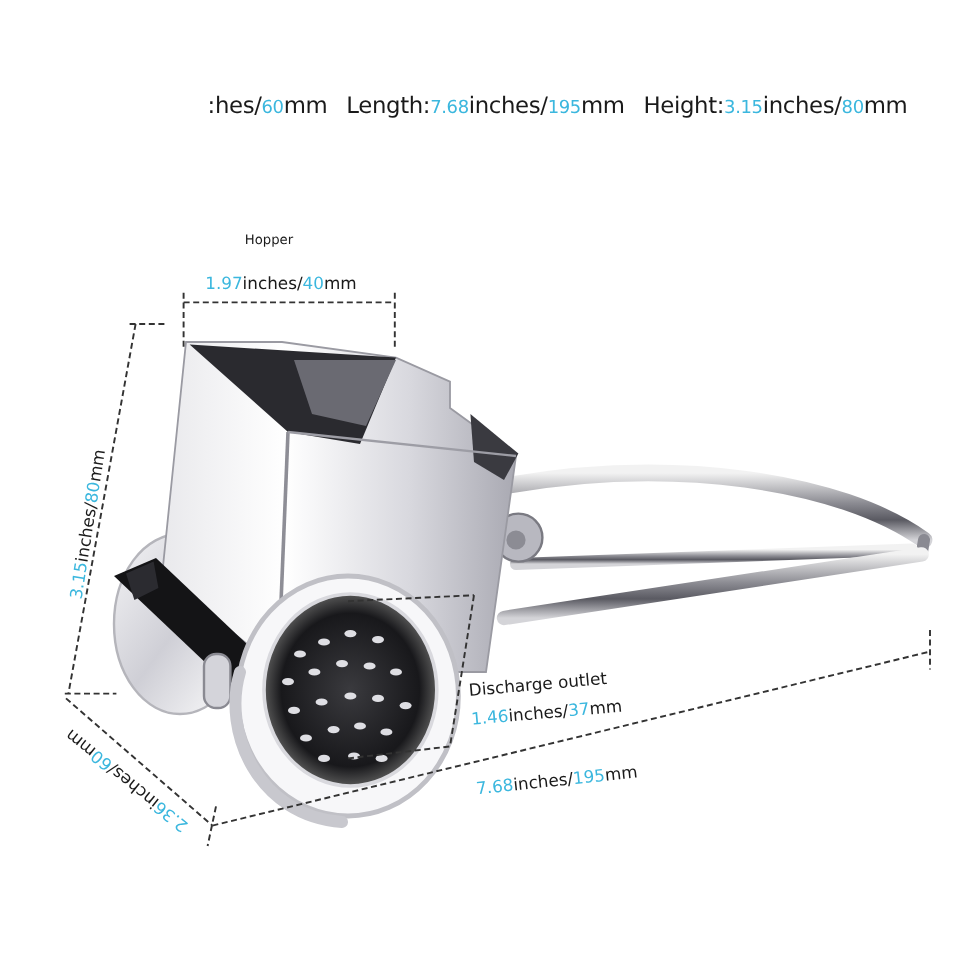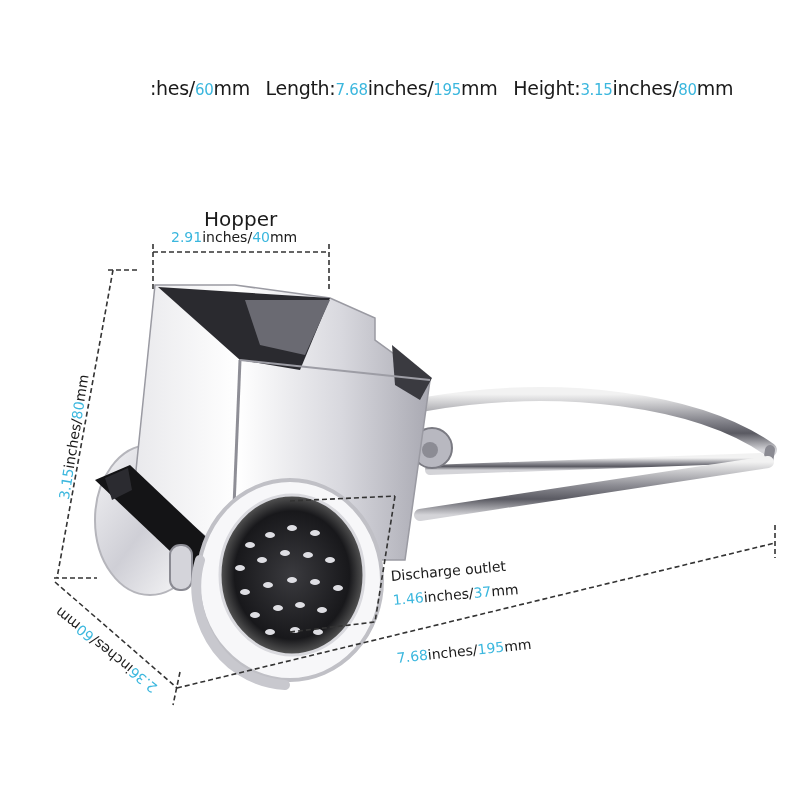--- a/index.html
+++ b/index.html
@@ -1,18 +1,18 @@
 <!DOCTYPE html>
 <html><head>
   <meta charset="utf-8">
   <style>
     html, body { margin: 0; padding: 0; background: #ffffff; }
     body { width: 800px; height: 800px; position: relative; overflow: hidden;
            font-family: "DejaVu Sans", "Liberation Sans", sans-serif; color: #1a1a1a; }
-    .header { position: absolute; left: 150px; top: 77px; white-space: nowrap;
+    .header { position: absolute; left: 173px; top: 77px; white-space: nowrap;
               font-size: 19px; letter-spacing: -0.3px; }
     .header .seg { margin-right: 10px; }
     .blue { color: #3bb7de; }
     .lbl { position: absolute; white-space: nowrap; font-size: 14px; }
     .num { font-size: 15px; }
     svg.art { position: absolute; left: 0; top: 0; }
     .rot { transform-origin: 0 0; }
   </style>
 </head>
 <body>
@@ -119,22 +119,22 @@
     <line x1="177" y1="688" x2="775" y2="543"></line>
     <line x1="775" y1="525" x2="775" y2="558"></line>
     <line x1="180" y1="672" x2="173" y2="705"></line>
 
     <line x1="290" y1="501" x2="395" y2="496"></line>
     <line x1="395" y1="496" x2="375" y2="622"></line>
     <line x1="290" y1="632" x2="375" y2="622"></line>
   </g>
 </svg>
 
-<div class="lbl" style="left:204px; top:207px; font-size:20px;">Hopper</div>
-<div class="lbl" style="left:171px; top:229px;"><span class="blue">2.91</span><span>inches/</span><span class="blue">40</span><span>mm</span></div>
+<div class="lbl" style="left:204px; top:193px; font-size:11px;">Hopper</div>
+<div class="lbl" style="left:171px; top:229px;"><span class="blue">1.97</span><span>inches/</span><span class="blue">40</span><span>mm</span></div>
 
 <div class="lbl rot" style="left:56px; top:498px; transform: rotate(-81deg);"><span class="blue">3.15</span><span>inches/</span><span class="blue">80</span><span>mm</span></div>
 
 <div class="lbl rot" style="left:150px; top:696px; transform: rotate(-141deg);"><span class="blue">2.36</span><span>inches/</span><span class="blue">60</span><span>mm</span></div>
 
 <div class="lbl rot" style="left:390px; top:568px; font-size:14px; transform: rotate(-5deg);">Discharge outlet</div>
 <div class="lbl rot" style="left:392px; top:592px; transform: rotate(-5deg);"><span class="blue">1.46</span><span>inches/</span><span class="blue">37</span><span>mm</span></div>
 
 <div class="lbl rot" style="left:396px; top:650px; transform: rotate(-6deg);"><span class="blue">7.68</span><span>inches/</span><span class="blue">195</span><span>mm</span></div>
 

